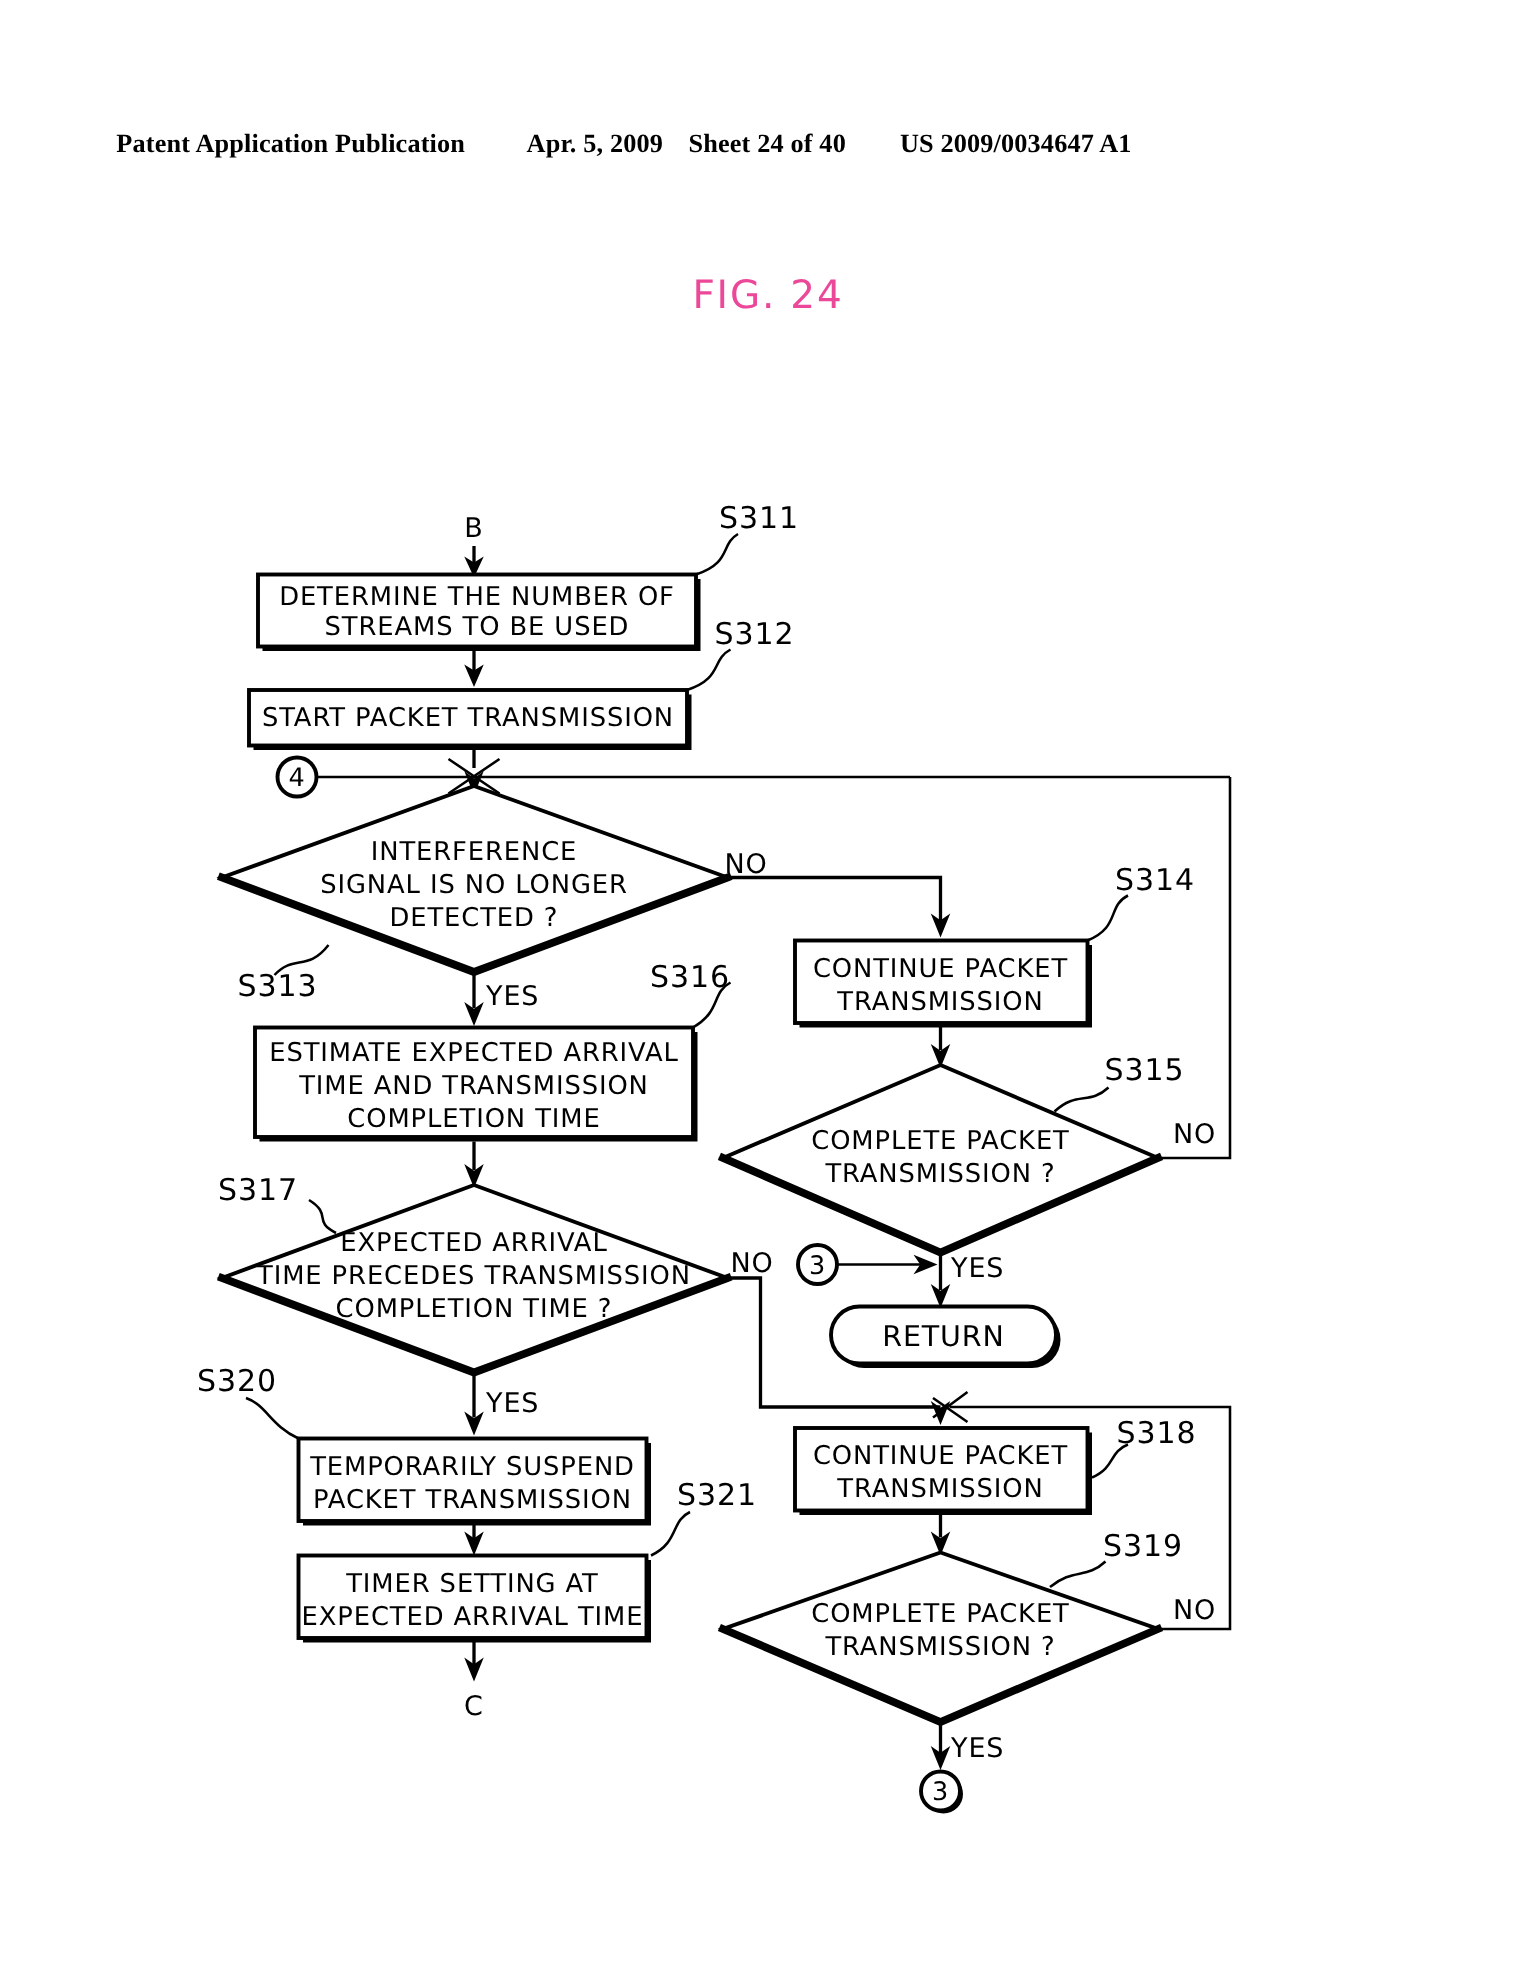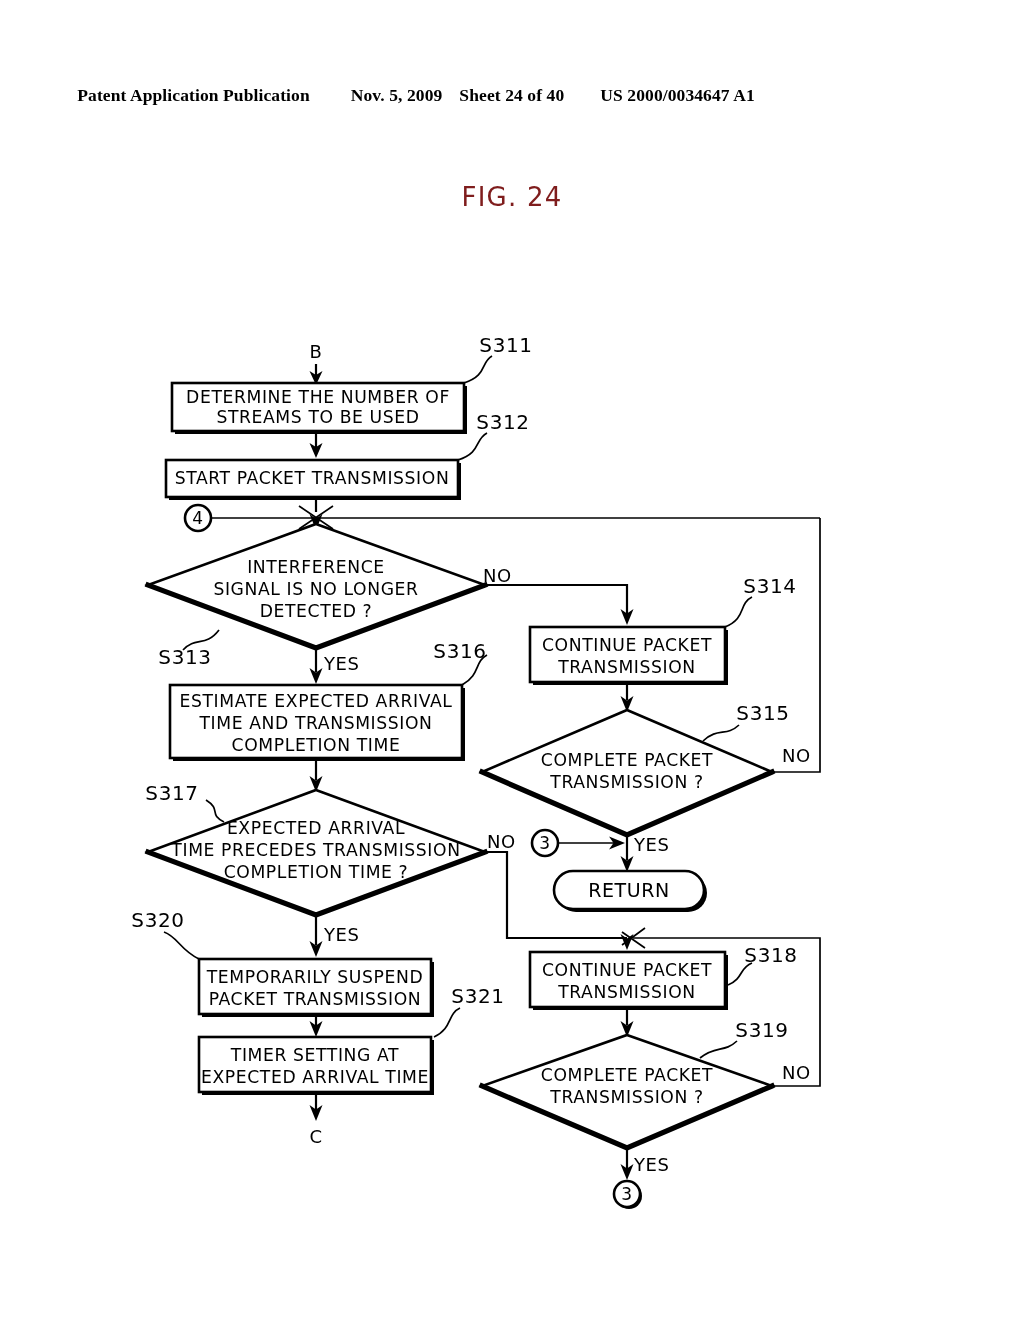--- a/index.html
+++ b/index.html
@@ -47,21 +47,21 @@
   
   #fig-title {
     position: absolute;
     top: 182px;
     left: 0;
     width: 1024px;
     text-align: center;
     font-family: "DejaVu Sans", sans-serif;
     font-size: 26px;
     letter-spacing: 1.2px;
-    color: #7f1d1d;
+    color: #ec4899;
   }
 
   
   #flow {
     position: absolute;
     top: 0;
     left: 0;
     width: 1024px;
     height: 1320px;
   }
@@ -83,25 +83,25 @@
   .diamond-hi { fill: none; stroke: #000000; stroke-width: 5.2; stroke-linecap: square; }
 </style>
 </head>
 <body>
 
 <div id="page">
 
   <div id="pub-header">
     <span class="seg">Patent Application Publication</span>
     <span class="gap-lg"></span>
-    <span class="seg">Nov. 5, 2009</span>
+    <span class="seg">Apr. 5, 2009</span>
     <span class="gap-md"></span>
     <span class="seg">Sheet 24 of 40</span>
     <span class="gap-xl"></span>
-    <span class="seg">US 2000/0034647 A1</span>
+    <span class="seg">US 2009/0034647 A1</span>
   </div>
 
   <div id="fig-title">FIG. 24</div>
 
   <svg id="flow" viewBox="0 0 1024 1320">
 
     <text class="conn-text" x="316" y="358">B</text>
     <g>
       <path class="wire" d="M316,364 L316,378"></path>
       <path d="M316,385 L309.5,371 L316,375 L322.5,371 Z" fill="#000000"></path>

